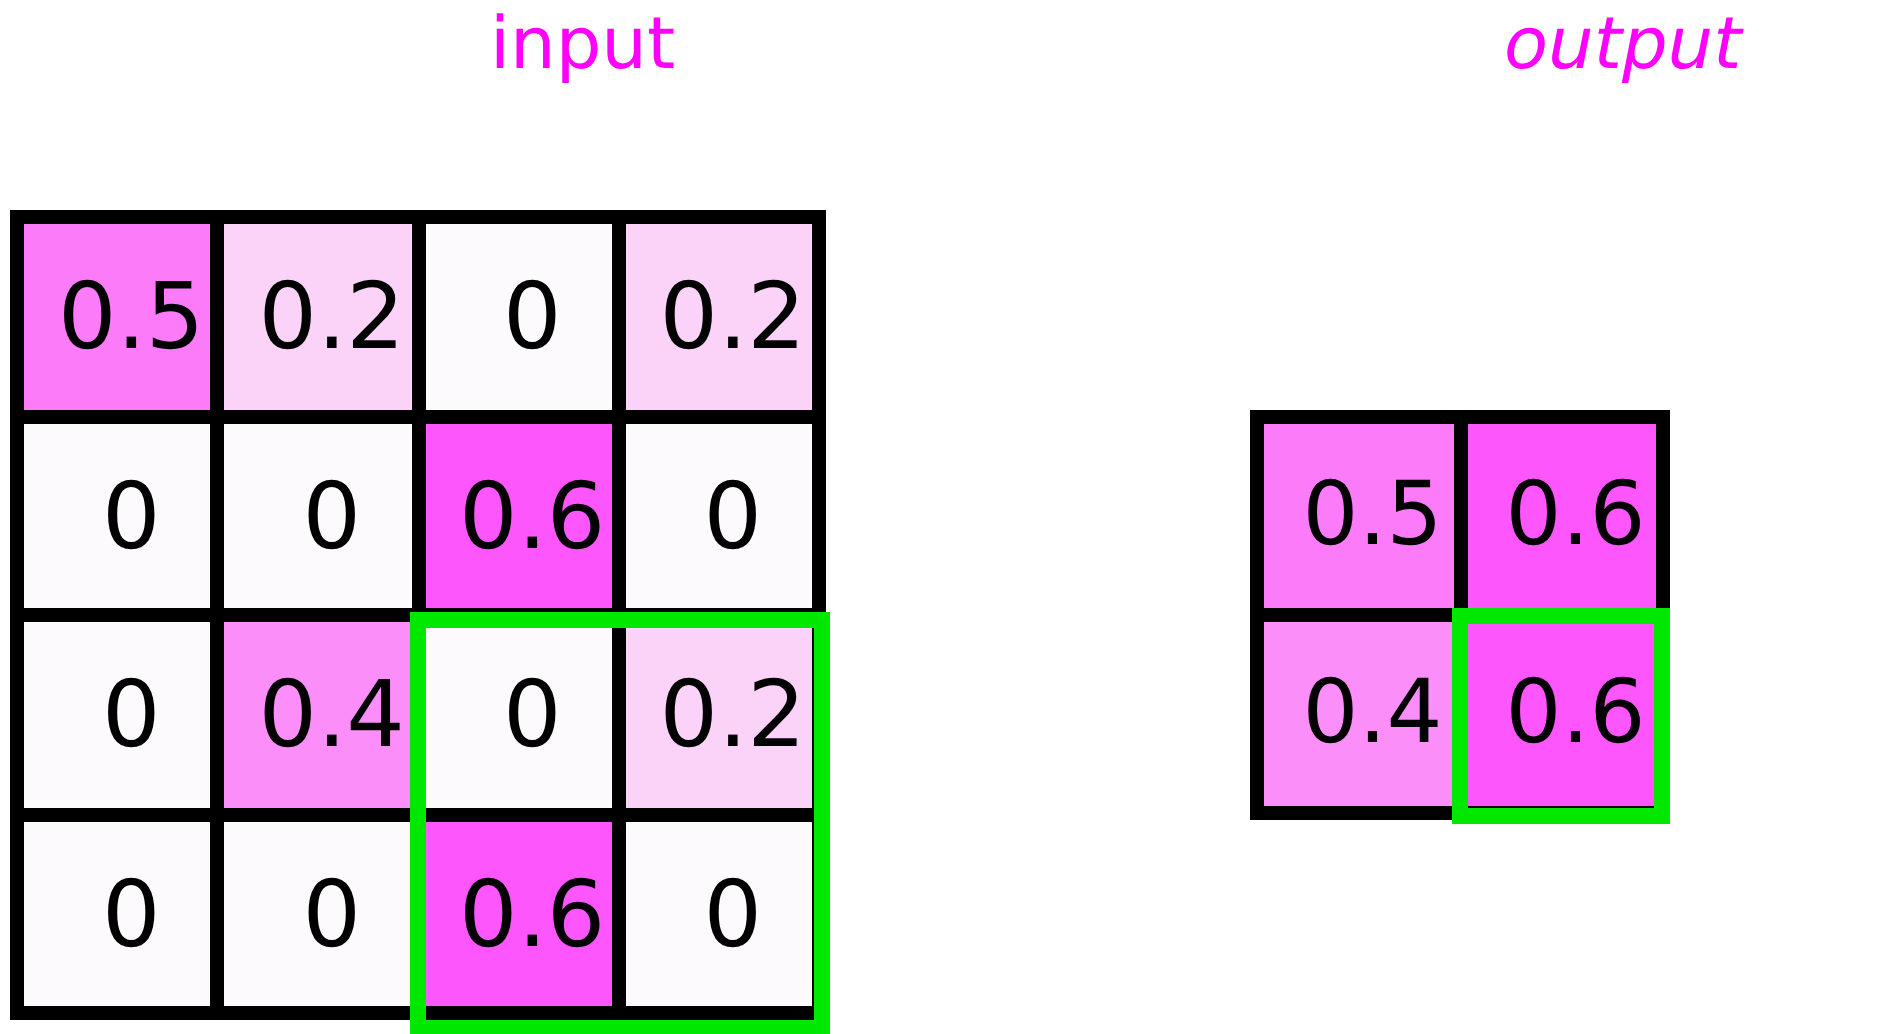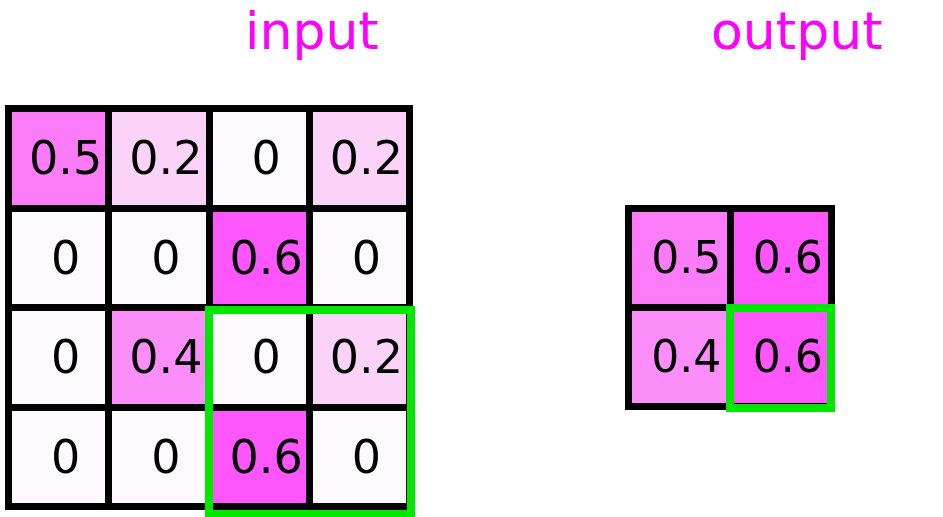--- a/index.html
+++ b/index.html
@@ -11,29 +11,29 @@
     width: 943px;
     height: 517px;
     position: relative;
     overflow: hidden;
     font-family: "DejaVu Sans", sans-serif;
   }
 
   
   .title {
     position: absolute;
-    font-size: 52px;
+    font-size: 36px;
     line-height: 1;
     color: #ff00ff;
     font-family: "DejaVu Sans", sans-serif;
     font-weight: 400;
     white-space: nowrap;
   }
   #title-input  { left: 245px; top: 5px; }
-  #title-output { left: 711px; top: 5px; }
+  #title-output { left: 752px; top: 5px; font-style: italic; }
 
   
   .grid {
     position: absolute;
     display: grid;
     background: #000000;
     box-sizing: border-box;
   }
   .grid.input-grid {
     left: 5px;

